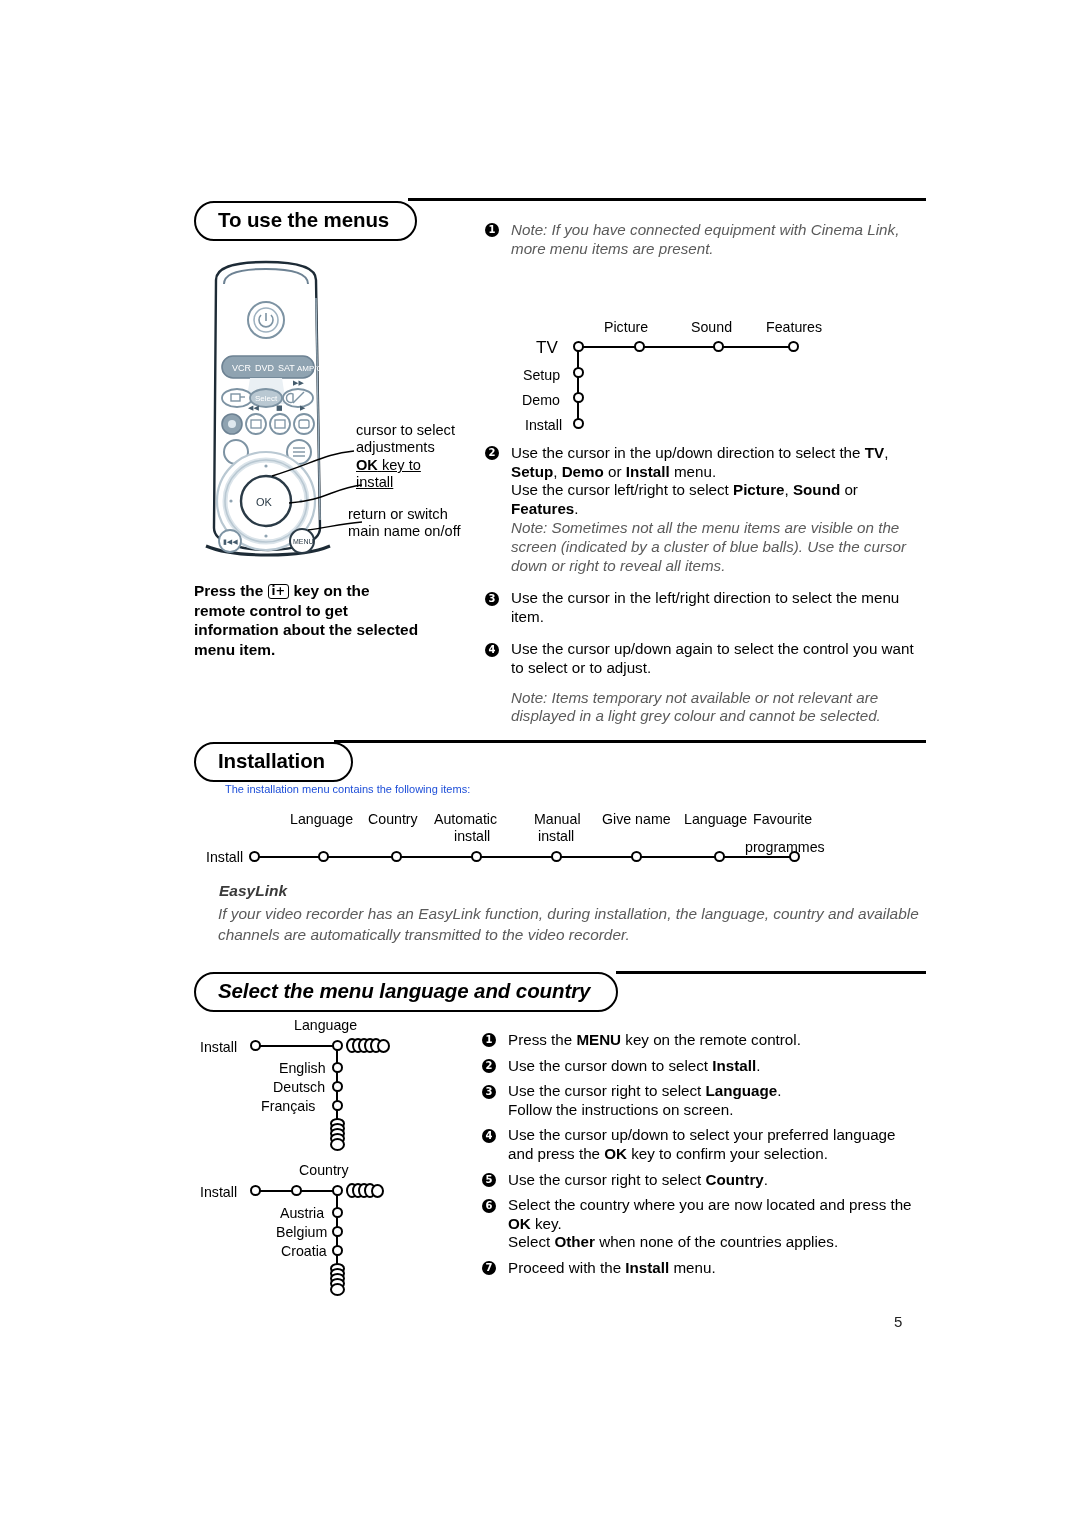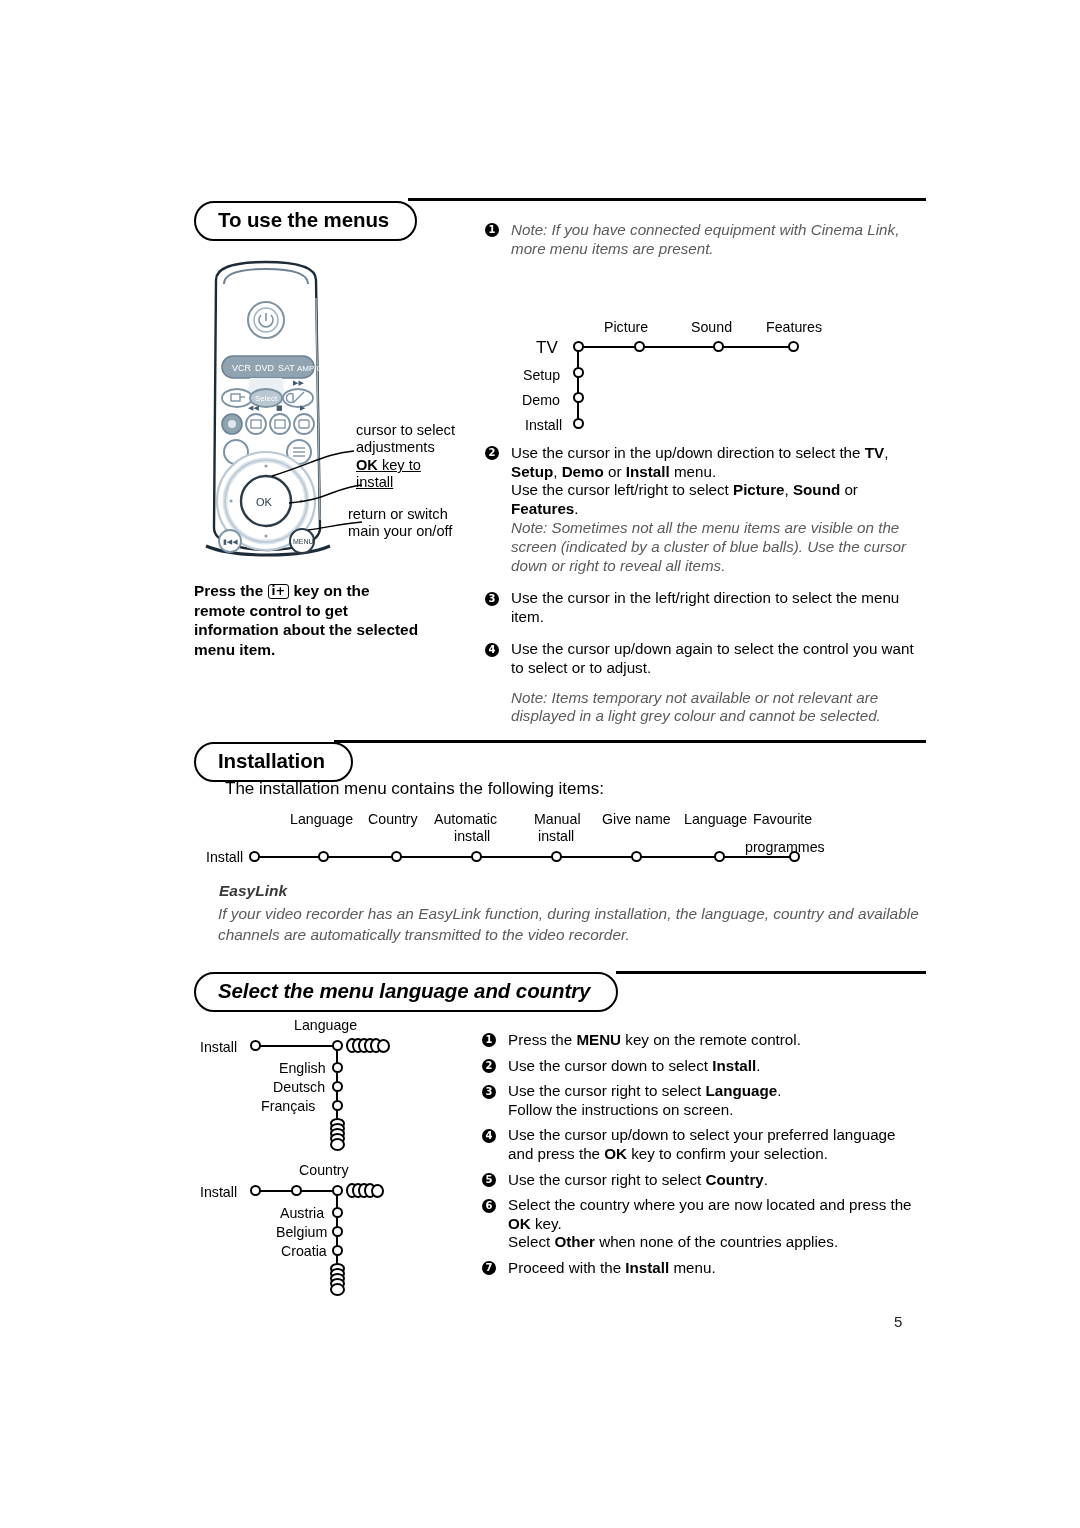--- a/index.html
+++ b/index.html
@@ -34,23 +34,23 @@
   .rule {
     position: absolute;
     height: 2.6px;
     background: #000;
     z-index: 1;
   }
 
   
   .txt {
     position: absolute;
-    font-size: 17px;
+    font-size: 11px;
     line-height: 18.6px;
-    color: #000000;
+    color: #1d4ed8;
   }
   .note {
     font-style: italic;
     color: #5b5b5b;
     font-size: 15.2px;
     line-height: 18.6px;
   }
 
   
   .steps { position: absolute; }
@@ -230,21 +230,21 @@
     <span>cursor to select</span><br>
     <span>adjustments</span>
   </div>
   <div class="callout" style="left:340px; top:457px;text-decoration:underline;">
     <b>OK</b>
     <span> key to</span><br>
     <span>install</span>
   </div>
   <div class="callout" style="left:332px; top:506px;">
     <span>return or switch</span><br>
-    <span>main your on/off</span>
+    <span>main name on/off</span>
   </div>
 
   <div class="leftnote" style="left:178px; top:581px; width:230px;">
     <span>Press the</span>
     <span class="ikey">i+</span>
     <span>key on the remote control to get information about the selected menu item.</span>
   </div>
 
   <div class="steps" style="left:469px; top:220px; width:440px;">
     <div class="step">

